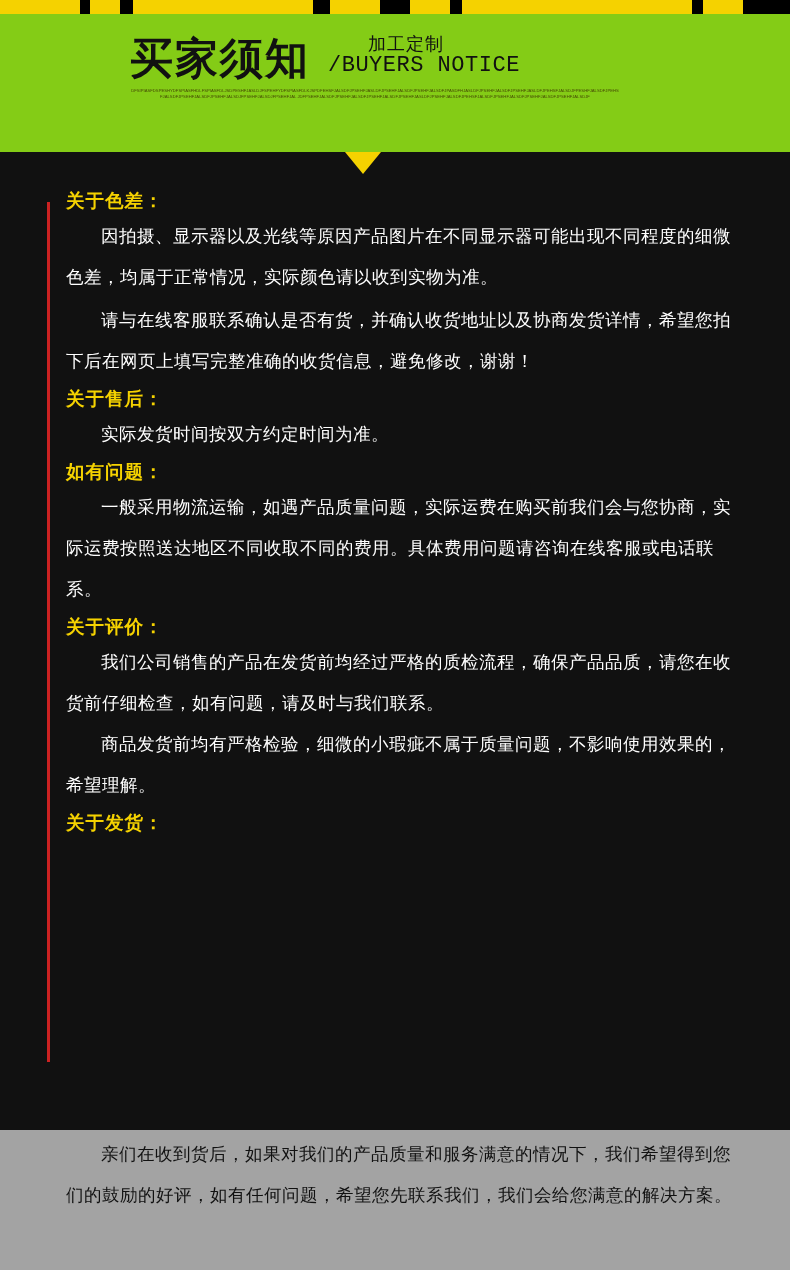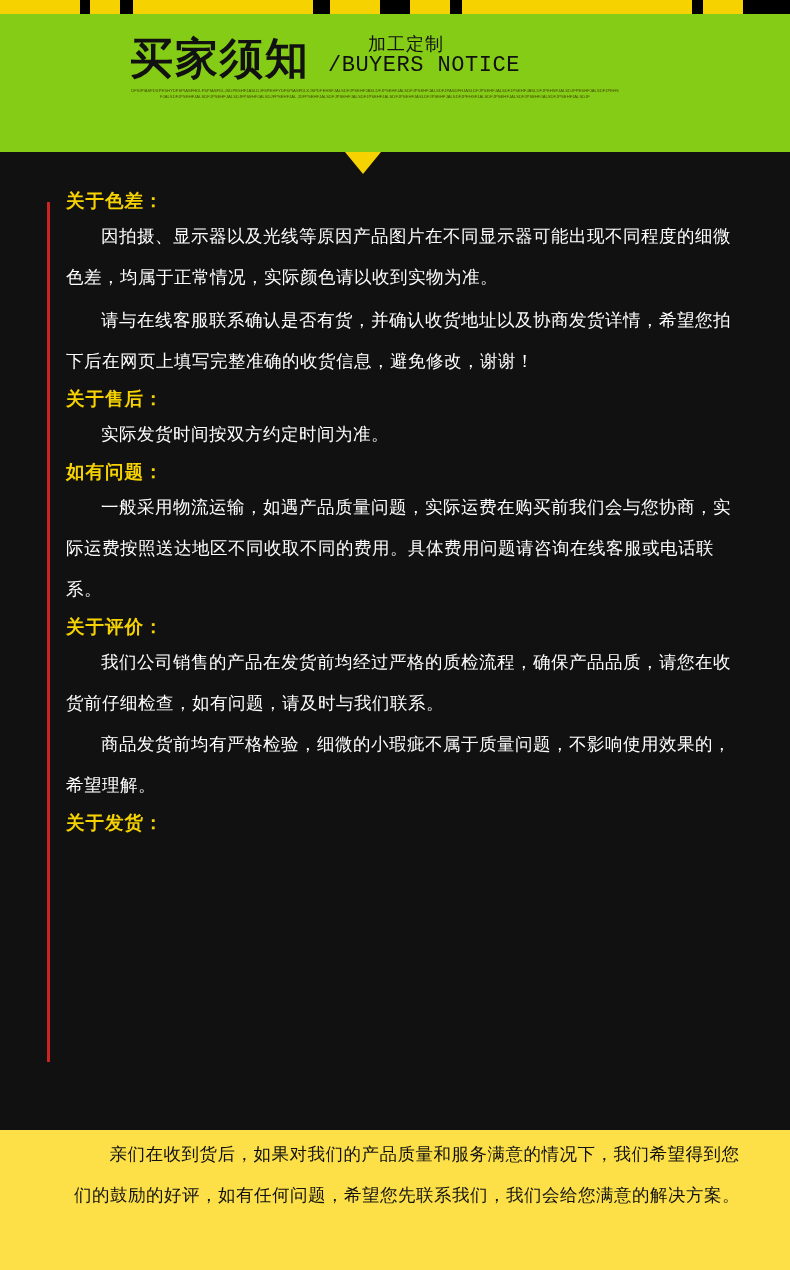--- a/index.html
+++ b/index.html
@@ -144,22 +144,21 @@
     letter-spacing: 0.5px;
   }
 
   
   .bottom-block {
     position: absolute;
     left: 0;
     bottom: 0;
     width: 790px;
     height: 140px;
-    background: #fde047;
-    text-align: center;
+    background: #a3a3a3;
   }
   .bottom-block .para {
     color: #111;
     position: relative;
     padding-left: 66px;
     padding-right: 42px;
     top: 4px;
   }
 </style>
 </head>

